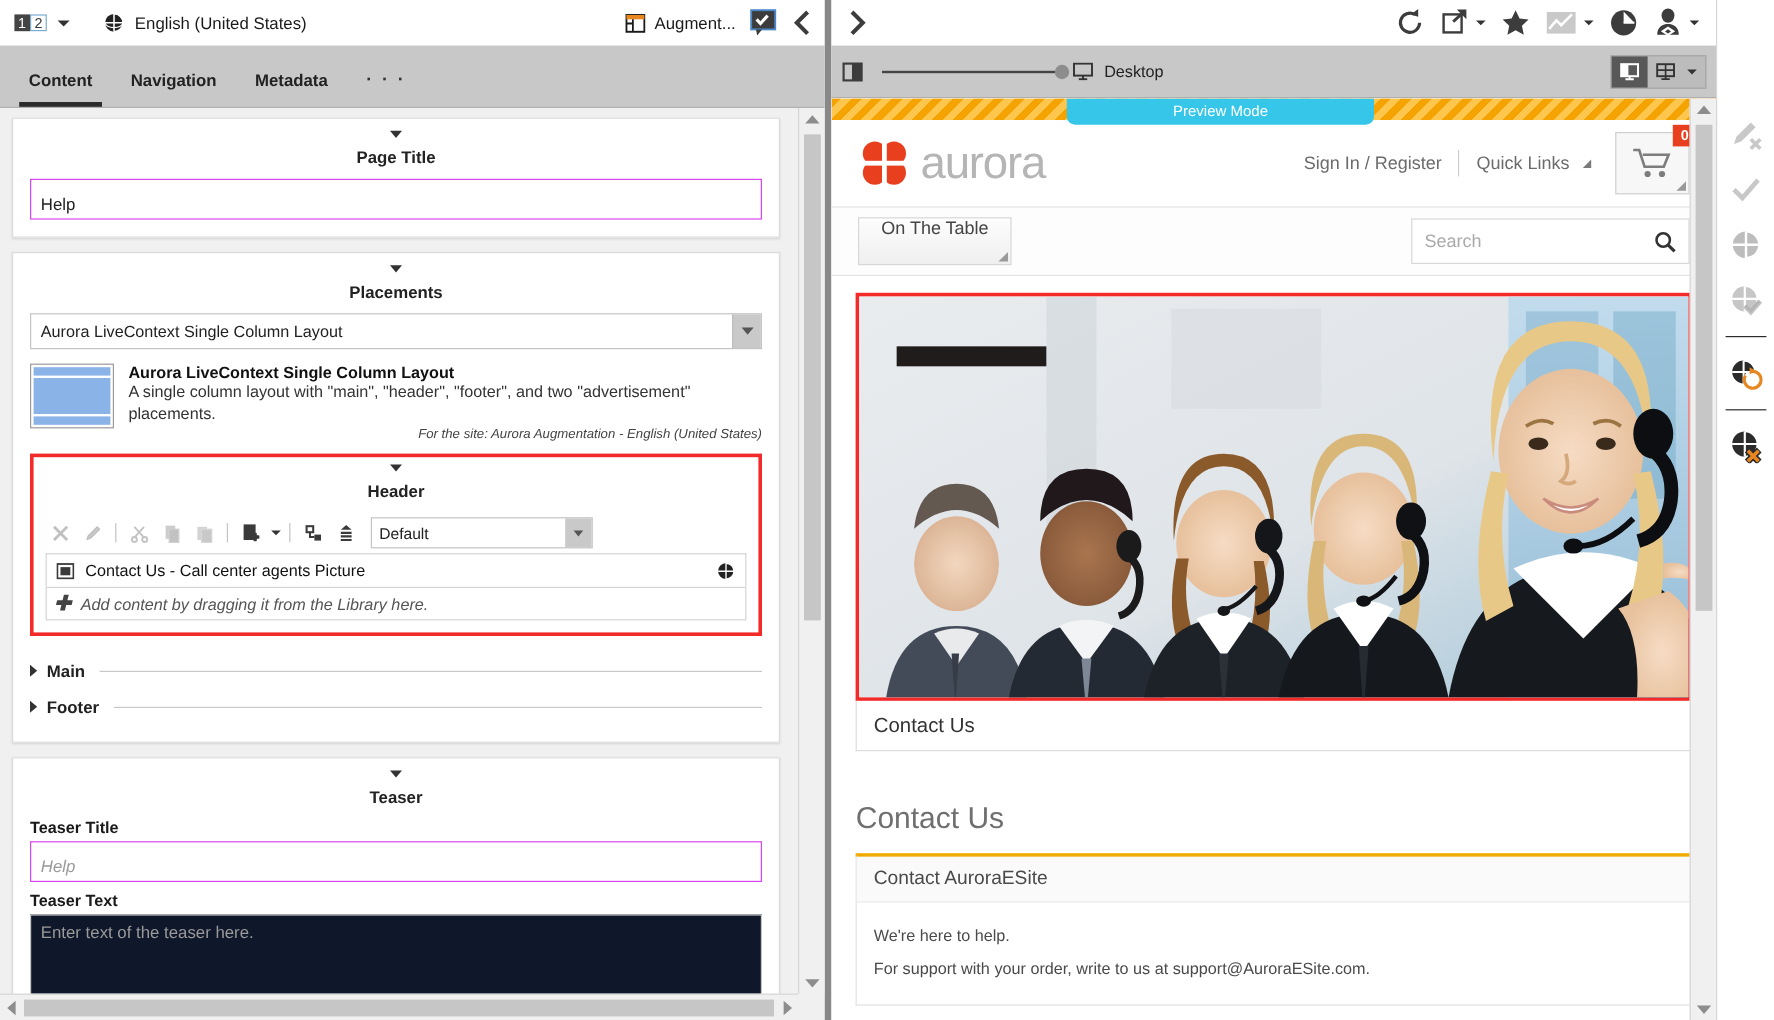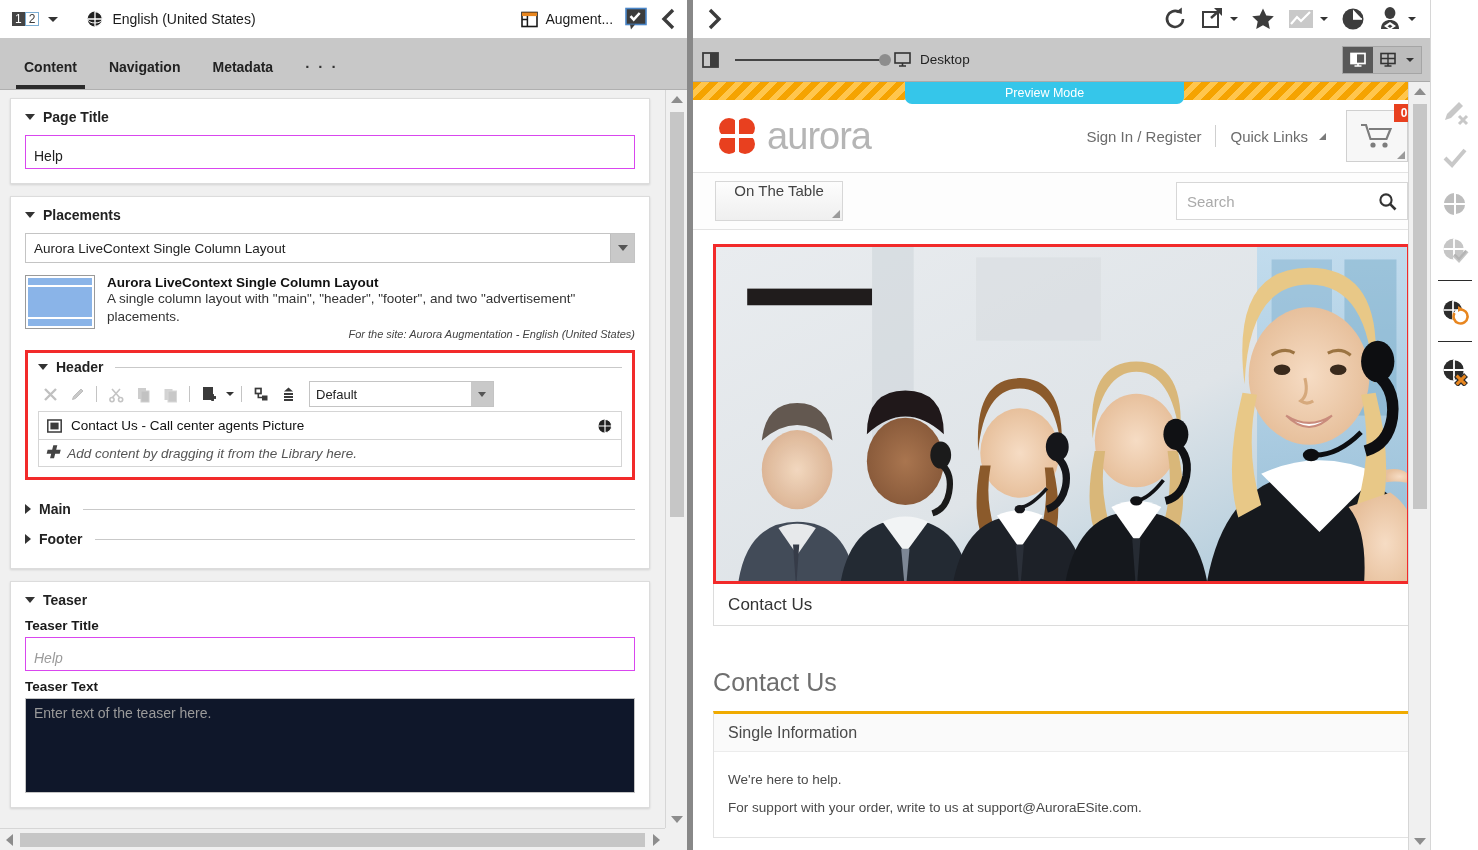--- a/index.html
+++ b/index.html
@@ -29,21 +29,21 @@
   .ico-btn { display:inline-flex; align-items:center; justify-content:center; cursor:pointer; }
 
   .l-tabs { height:52px; background:#c8c8c8; display:flex; align-items:flex-end; padding-left:8px; flex:0 0 52px; border-bottom:1px solid #b0b0b0;}
   .tab { padding:0 16px; height:44px; line-height:44px; font-size:14px; font-weight:bold; color:#222; cursor:pointer; position:relative; }
   .tab.active:after { content:""; position:absolute; left:8px; right:8px; bottom:0; height:4px; background:#2b2b2b; }
   .tab.dots { font-weight:bold; letter-spacing:2px; font-size:15px; color:#333; }
 
   .l-body { flex:1; overflow:hidden; position:relative; background:#f0f0f0; padding:8px 10px 0 10px; }
 
   .card { background:#fff; border:1px solid #dcdcdc; box-shadow:0 1px 2px rgba(0,0,0,0.12); margin-bottom:12px; padding:10px 14px 14px 14px; }
-  .sect-head { display:flex; align-items:center; gap:8px; font-weight:bold; font-size:14px; color:#222; margin-bottom:10px;}
+  .sect-head { display:flex; align-items:center; gap:8px; font-weight:bold; font-size:14px; color:#222; margin-bottom:10px;flex-direction:column;}
   .tri-down { width:0;height:0;border-left:5px solid transparent;border-right:5px solid transparent;border-top:6px solid #333; }
   .tri-right { width:0;height:0;border-top:5px solid transparent;border-bottom:5px solid transparent;border-left:6px solid #333; }
   .sect-rule { flex:1; height:1px; background:#c9c9c9; margin-left:4px; }
 
   .txtfield { width:100%; height:34px; border:1px solid #d946ef; background:#fff; padding:4px 8px; font-size:14px; color:#222; line-height:32px; }
   .txtfield.ph { color:#9a9a9a; font-style:italic; }
   .txtarea { width:100%; height:95px; border:1px solid #c4c4c4; background:#0f172a; padding:6px 8px; font-size:14px; color:#9a9a9a; }
   .fieldlabel { font-weight:bold; font-size:13.5px; color:#1a1a1a; margin:8px 0 4px 0; }
 
   .select { width:100%; height:30px; border:1px solid #c4c4c4; background:#fff; display:flex; align-items:center; }
@@ -98,21 +98,21 @@
   .slider-wrap { display:flex; align-items:center; gap:9px; margin-left:14px; }
   .slider-line { width:150px; height:2px; background:#444; position:relative; }
   .slider-knob { position:absolute; right:-6px; top:-5px; width:12px; height:12px; border-radius:50%; background:#8d8d8d; }
   .device-lbl { font-size:13.5px; color:#222; }
   .viewmode { display:flex; align-items:center; background:#bcbcbc; border:1px solid #a5a5a5; height:28px; }
   .vm-btn { width:30px; height:26px; display:flex; align-items:center; justify-content:center; cursor:pointer; }
   .vm-btn.active { background:#585858; }
 
   .preview { flex:1; overflow:hidden; position:relative; background:#fff; }
   .pv-banner { height:18px; position:relative; background:repeating-linear-gradient(-45deg,#f5a300 0 6px,#ffc64d 6px 12px); }
-  .pv-banner .chip { position:absolute; left:212px; top:0; width:279px; height:22px; background:#35c6ea; color:#fff; font-size:12.5px; display:flex; align-items:center; justify-content:center; border-radius:0 0 7px 7px; }
+  .pv-banner .chip { position:absolute; left:196px; top:0; width:256px; height:22px; background:#35c6ea; color:#fff; font-size:12.5px; display:flex; align-items:center; justify-content:center; border-radius:0 0 7px 7px; }
 
   .site-head { height:72px; display:flex; align-items:center; padding:0 22px; background:#fff; }
   .logo-wrap { display:flex; align-items:center; gap:8px; }
   .logo-text { font-size:38px; color:#b5b5b5; font-family:"Liberation Sans",sans-serif; letter-spacing:-1px; }
   .site-nav { margin-left:auto; display:flex; align-items:center; gap:14px; }
   .sn-link { font-size:15px; color:#6b6b6b; cursor:pointer; }
   .sn-div { width:1px; height:22px; background:#cfcfcf; }
   .qlink { display:flex; align-items:center; gap:4px; position:relative; }
   .corner-tri { width:0;height:0;border-left:7px solid transparent;border-top:7px solid transparent;border-right:7px solid #7a7a7a; transform:rotate(0deg); }
   .cart { width:62px; height:52px; border:1px solid #d0d0d0; background:#f7f7f7; position:relative; display:flex; align-items:center; justify-content:center; margin-left:6px; }
@@ -629,21 +629,21 @@
         </svg>
       </div>
 
       <div class="capbox">
         <span>Contact Us</span>
       </div>
 
       <div class="pv-h1">Contact Us</div>
 
       <div class="panel">
-        <div class="panel-head">Single Information</div>
+        <div class="panel-head">Contact AuroraESite</div>
         <div class="panel-body">
           <div>We're here to help.</div>
           <div>For support with your order, write to us at support@AuroraESite.com.</div>
         </div>
       </div>
 
       <div class="r-vscroll">
         <div class="up">
             <span class="arr-u"></span>
           </div>

